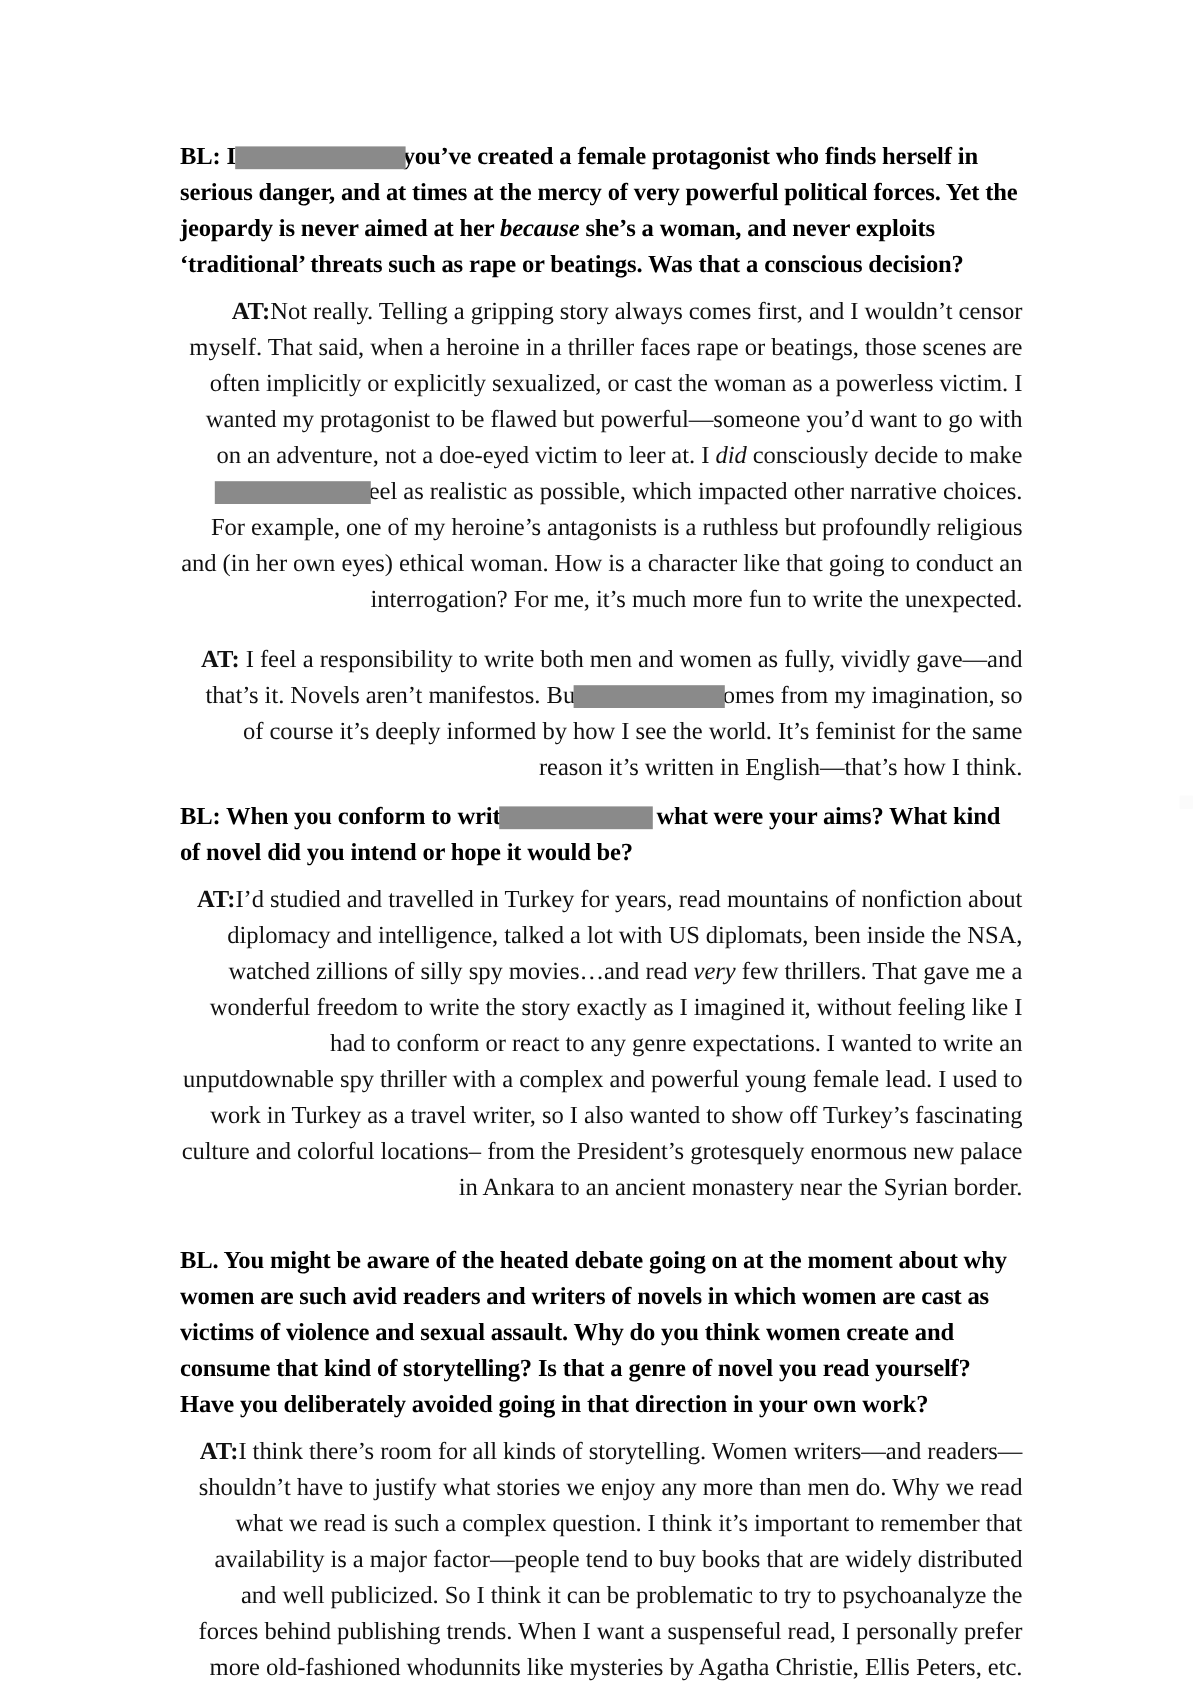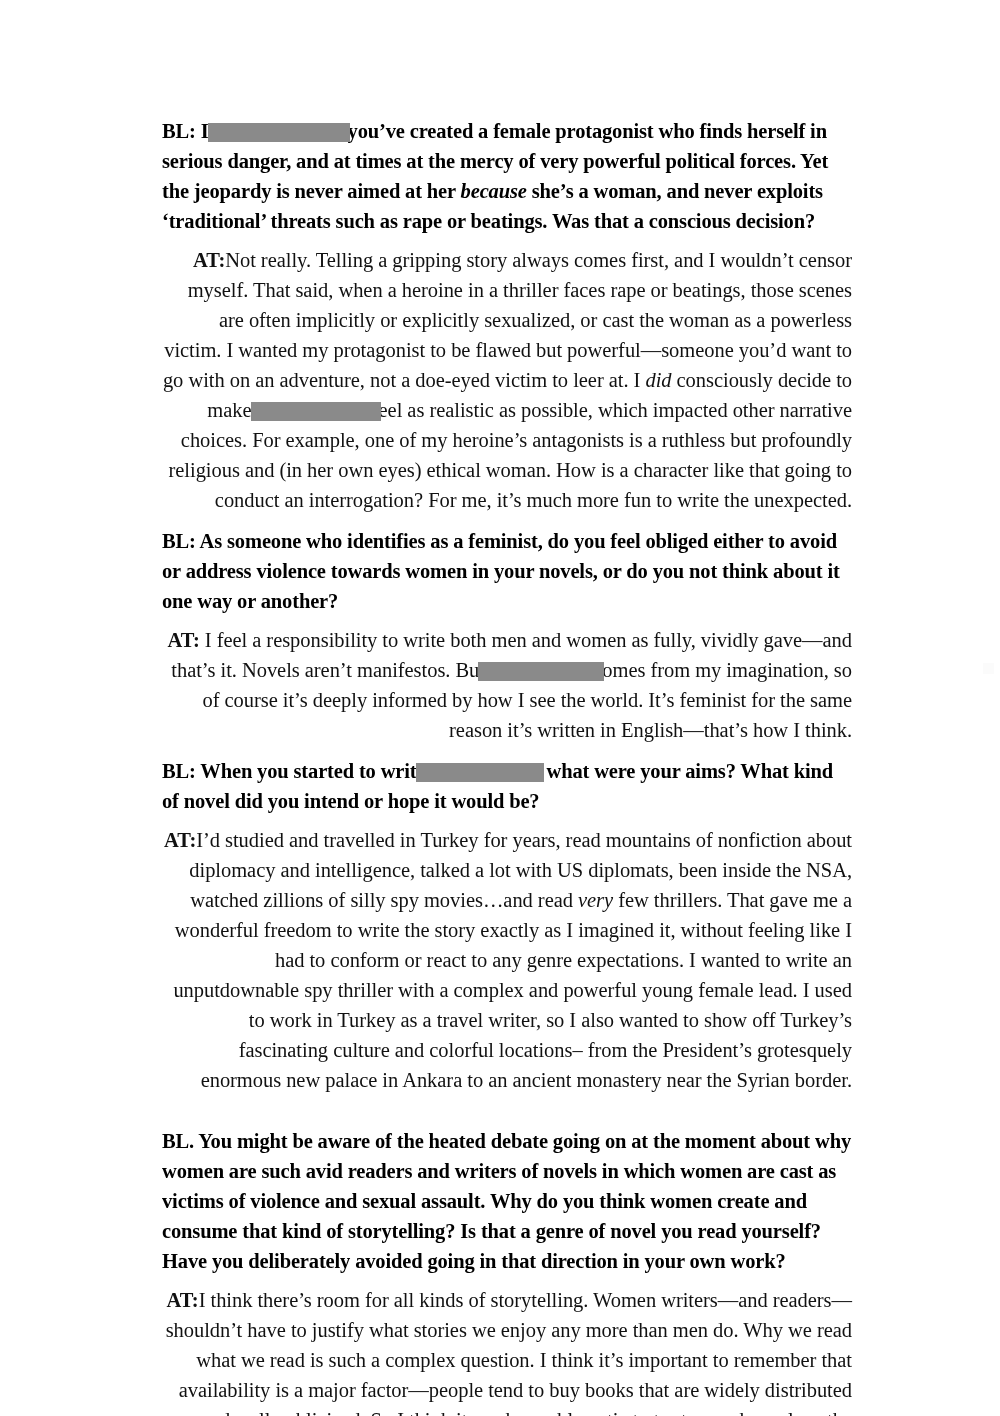--- a/index.html
+++ b/index.html
@@ -21,21 +21,21 @@
   }
 
   .content {
     position: absolute;
     left: 150px;
     top: 116px;
     width: 702px;
   }
 
   p {
-    margin: 0 0 0 12px;
+    margin: 0 0 0 0;
     font-size: 20.5px;
     line-height: 30px;
     text-align: left;
     color: #111111;
     -webkit-font-smoothing: none;
   }
 
   p.question {
     font-weight: bold;
     letter-spacing: -0.15px;
@@ -95,29 +95,28 @@
   <div class="content">
 
     <p class="question"><span>BL: I</span><span class="redact r1"></span><span>you’ve created a female protagonist who finds herself in serious danger, and at times at the mercy of very powerful political forces. Yet the jeopardy is never aimed at her </span><em>because</em><span> she’s a woman, and never exploits ‘traditional’ threats such as rape or beatings. Was that a conscious decision?</span></p>
 
     <div class="gap-small"></div>
 
     <p class="answer"><span class="speaker">AT:</span><span>Not really. Telling a gripping story always comes first, and I wouldn’t censor myself. That said, when a heroine in a thriller faces rape or beatings, those scenes are often implicitly or explicitly sexualized, or cast the woman as a powerless victim. I wanted my protagonist to be flawed but powerful—someone you’d want to go with on an adventure, not a doe-eyed victim to leer at. I </span><em>did</em><span> consciously decide to make</span><span class="redact r2"></span><span>eel as realistic as possible, which impacted other narrative choices. For example, one of my heroine’s antagonists is a ruthless but profoundly religious and (in her own eyes) ethical woman. How is a character like that going to conduct an interrogation? For me, it’s much more fun to write the unexpected.</span></p>
 
     <div class="gap-med"></div>
 
-    <p class="question">BL: As someone who identifies as a feminist, do you feel obliged either to avoid or address violence towards women in your novels, or do you not think about it one way or another?</p>
 
     <div class="gap-small"></div>
 
     <p class="answer"><span class="speaker">AT:</span><span> I feel a responsibility to write both men and women as fully, vividly gave—and that’s it. Novels aren’t manifestos. Bu</span><span class="redact r3"></span><span>omes from my imagination, so of course it’s deeply informed by how I see the world. It’s feminist for the same reason it’s written in English—that’s how I think.</span></p>
 
     <div class="gap-med"></div>
 
-    <p class="question"><span>BL: When you started to writ</span><span class="redact r4"></span><span> what were your aims? What kind of novel did you intend or hope it would be?</span></p>
+    <p class="question"><span>BL: When you conform to writ</span><span class="redact r4"></span><span> what were your aims? What kind of novel did you intend or hope it would be?</span></p>
 
     <div class="gap-small"></div>
 
     <p class="answer"><span class="speaker">AT:</span><span>I’d studied and travelled in Turkey for years, read mountains of nonfiction about diplomacy and intelligence, talked a lot with US diplomats, been inside the NSA, watched zillions of silly spy movies…and read </span><em>very</em><span> few thrillers. That gave me a wonderful freedom to write the story exactly as I imagined it, without feeling like I had to conform or react to any genre expectations. I wanted to write an unputdownable spy thriller with a complex and powerful young female lead. I used to work in Turkey as a travel writer, so I also wanted to show off Turkey’s fascinating culture and colorful locations– from the President’s grotesquely enormous new palace in Ankara to an ancient monastery near the Syrian border.</span></p>
 
     <div class="gap-large"></div>
 
     <p class="question">BL. You might be aware of the heated debate going on at the moment about why women are such avid readers and writers of novels in which women are cast as victims of violence and sexual assault. Why do you think women create and consume that kind of storytelling? Is that a genre of novel you read yourself? Have you deliberately avoided going in that direction in your own work?</p>
 
     <div class="gap-small"></div>

